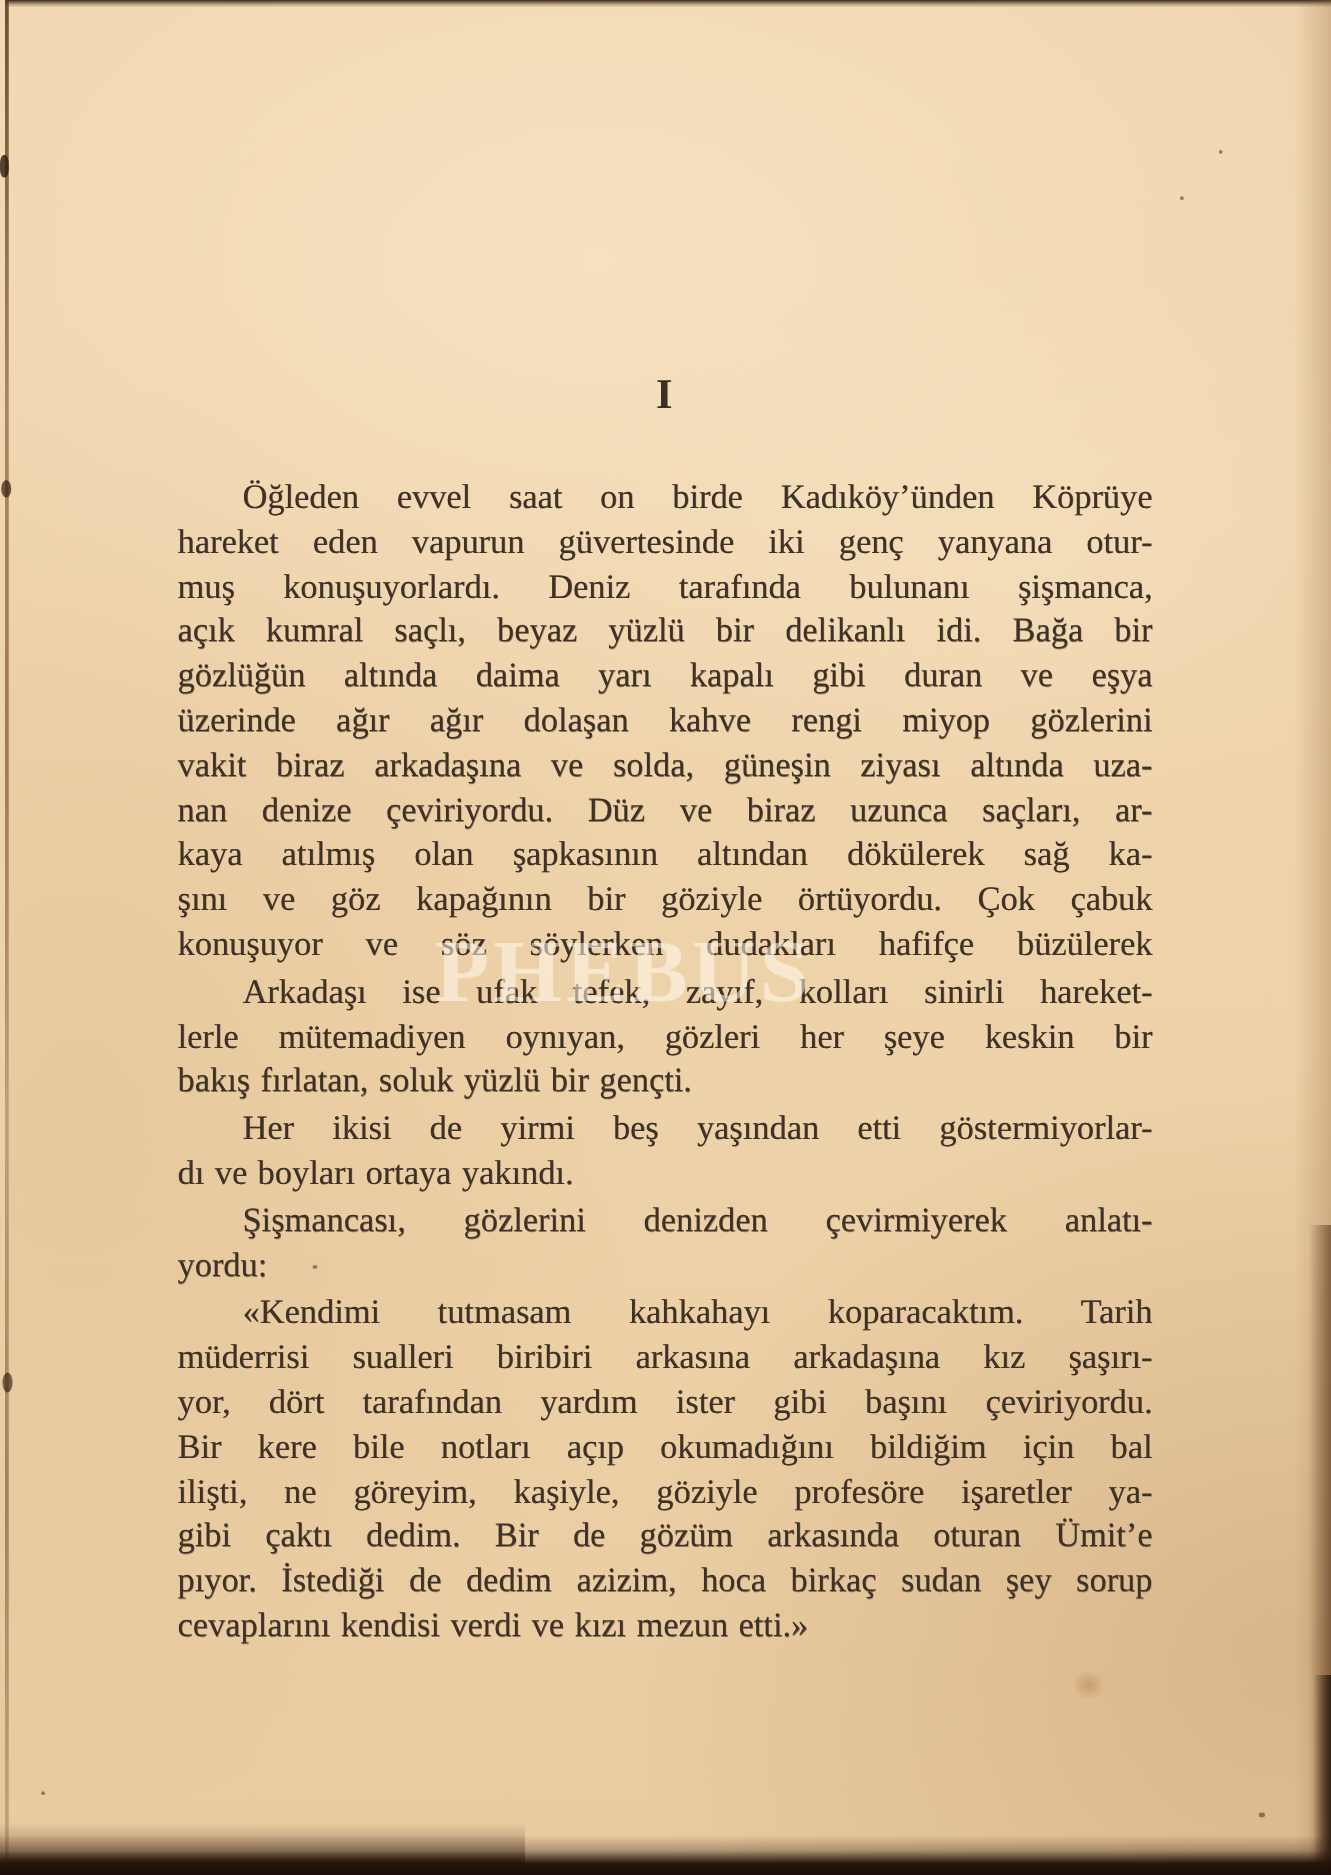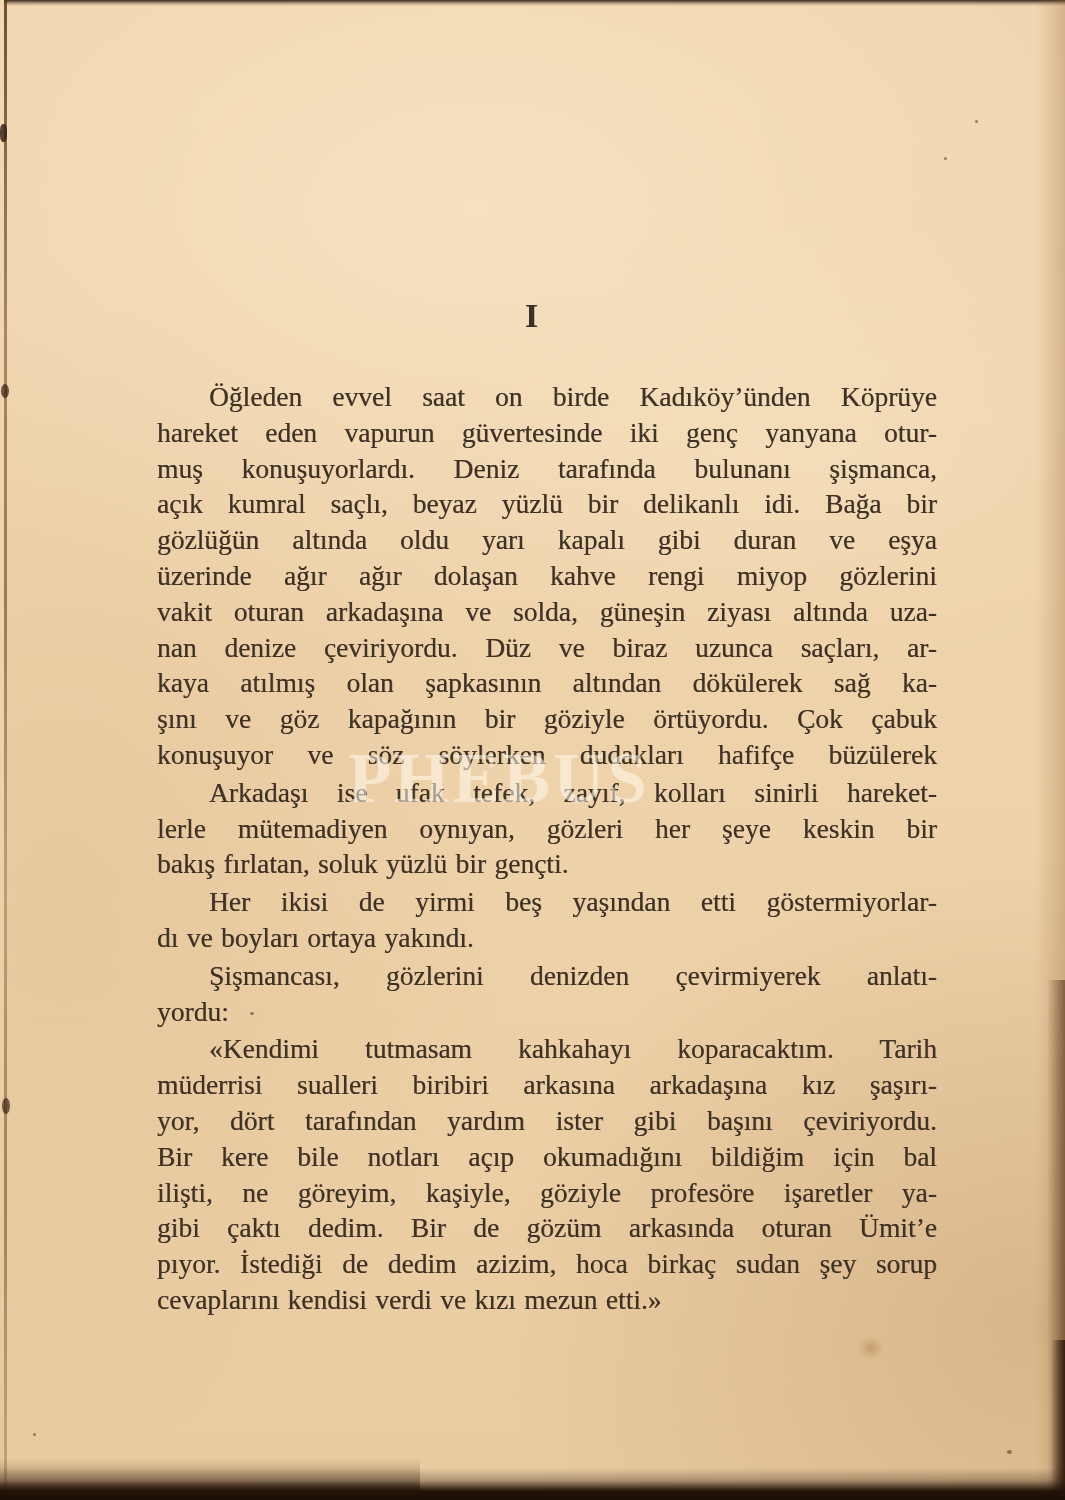--- a/index.html
+++ b/index.html
@@ -83,21 +83,20 @@
     letter-spacing: 1px;
   }
   .body-text {
     position: absolute;
     left: 142px; top: 379px; width: 780px;
     font-size: 27.5px;
     line-height: 35.8px;
     color: #3e3126;
     text-shadow: 0.4px 0.2px 0.5px rgba(62,49,38,0.55);
     word-spacing: 1.5px;
-    margin-left: 15px;
   }
   .para { margin: 0 0 2px 0; }
   .ln { text-align: justify; text-align-last: justify; }
   .ln.last { text-align-last: left; }
   .ln.indent { text-indent: 52px; }
 
   .watermark {
     position: absolute;
     left: 348px; top: 738px;
     font-size: 71px;
@@ -134,23 +133,23 @@
   <div class="speck sp5"></div>
 
   <div class="chapter">I</div>
 
   <div class="body-text">
     <div class="para">
       <div class="ln indent">Öğleden evvel saat on birde Kadıköy’ünden Köprüye</div>
       <div class="ln">hareket eden vapurun güvertesinde iki genç yanyana otur-</div>
       <div class="ln">muş konuşuyorlardı. Deniz tarafında bulunanı şişmanca,</div>
       <div class="ln">açık kumral saçlı, beyaz yüzlü bir delikanlı idi. Bağa bir</div>
-      <div class="ln">gözlüğün altında oldu yarı kapalı gibi duran ve eşya</div>
+      <div class="ln">gözlüğün altında daima yarı kapalı gibi duran ve eşya</div>
       <div class="ln">üzerinde ağır ağır dolaşan kahve rengi miyop gözlerini</div>
-      <div class="ln">vakit oturan arkadaşına ve solda, güneşin ziyası altında uza-</div>
+      <div class="ln">vakit biraz arkadaşına ve solda, güneşin ziyası altında uza-</div>
       <div class="ln">nan denize çeviriyordu. Düz ve biraz uzunca saçları, ar-</div>
       <div class="ln">kaya atılmış olan şapkasının altından dökülerek sağ ka-</div>
       <div class="ln">şını ve göz kapağının bir göziyle örtüyordu. Çok çabuk</div>
       <div class="ln">konuşuyor ve söz söylerken dudakları hafifçe büzülerek</div>
     </div>
     <div class="para">
       <div class="ln indent">Arkadaşı ise ufak tefek, zayıf, kolları sinirli hareket-</div>
       <div class="ln">lerle mütemadiyen oynıyan, gözleri her şeye keskin bir</div>
       <div class="ln last">bakış fırlatan, soluk yüzlü bir gençti.</div>
     </div>

